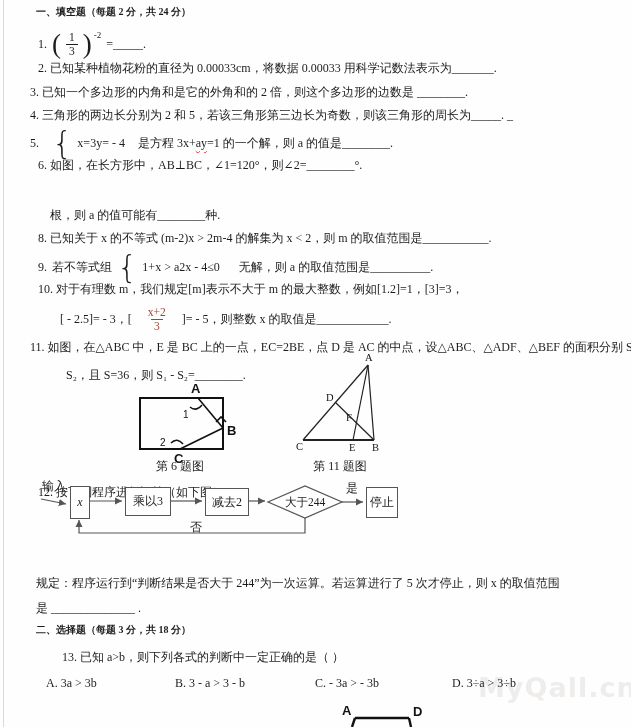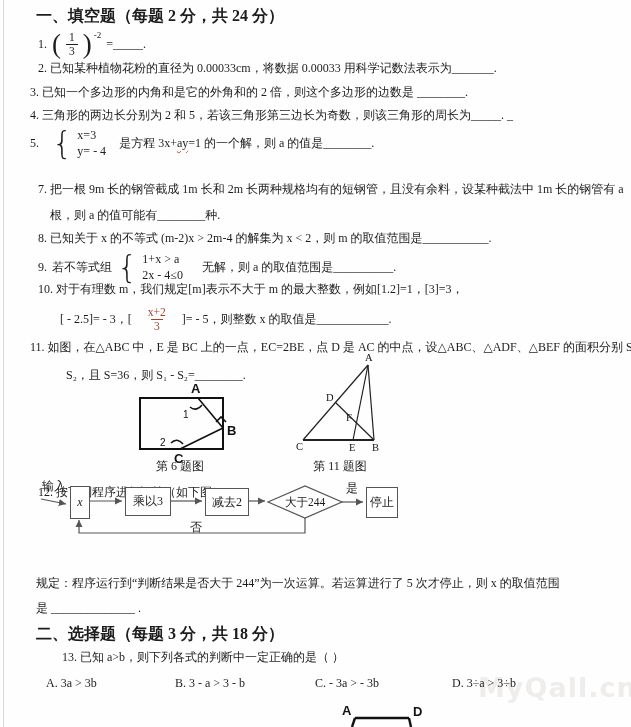--- a/index.html
+++ b/index.html
@@ -1,22 +1,22 @@
 <!DOCTYPE html>
 <html><head>
 <meta charset="utf-8">
 <style>
   html,body{margin:0;padding:0;background:#ffffff;}
   .page{position:relative;width:631px;height:727px;background:#fefefe;overflow:hidden;
         font-family:"Liberation Serif","DejaVu Serif",serif;color:#1c1c1c;}
   .t{position:absolute;font-size:12px;white-space:nowrap;line-height:1.25;}
-  .hd{font-weight:bold;font-size:16px;}
+  .hd{font-weight:bold;font-size:10px;}
   .row{display:flex;align-items:center;gap:5px;}
   .brace{font-size:32px;font-weight:300;line-height:1;font-family:"DejaVu Sans",sans-serif;color:#1c1c1c;}
-  .sys{display:flex;flex-direction:column;font-size:12px;line-height:1.35;}
+  .sys{display:flex;flex-direction:row;font-size:12px;line-height:1.35;}
   .paren{font-size:27px;line-height:1;font-weight:300;}
   .frac{display:inline-flex;flex-direction:column;align-items:center;line-height:1.1;font-size:11.5px;}
   .frac .den{border-top:1px solid currentColor;padding:0 3px;}
   sup.e{font-size:9px;vertical-align:super;}
   .wavy{text-decoration:underline;text-decoration-style:wavy;text-decoration-color:#d43c2e;
         text-decoration-thickness:1px;text-underline-offset:2px;}
   .redfrac{color:#a04434;}
   .fig{position:absolute;}
   .fig text{font-family:"Liberation Sans",sans-serif;fill:#111;}
   .fig .lbl{font-size:13px;font-weight:bold;}
@@ -62,21 +62,21 @@
   <div class="t row" style="left:30px;top:124px;height:38px;">
     <span>5.</span>
     <span class="brace" style="margin-left:8px;">{</span>
     <span class="sys">
       <span>x=3</span>
       <span>y= - 4</span>
     </span>
     <span style="margin-left:8px;"><span>是方程 3x+</span><span class="wavy">ay</span><span>=1 的一个解，则 a 的值是________.</span></span>
   </div>
 
-  <div class="t" style="left:38px;top:182px;">7.  把一根 9m 长的钢管截成 1m 长和 2m 长两种规格均有的短钢管，且没有余料，设某种截法中 1m 长的钢管有 a</div>
+  <div class="t" style="left:38px;top:158px;">6.  如图，在长方形中，AB⊥BC，∠1=120°，则∠2=________°.</div>
   <div class="t" style="left:50px;top:208px;">根，则 a 的值可能有________种.</div>
   <div class="t" style="left:38px;top:231px;">8.  已知关于 x 的不等式 (m-2)x &gt; 2m-4 的解集为 x &lt; 2，则 m 的取值范围是___________.</div>
 
   <div class="t row" style="left:38px;top:249px;height:36px;">
     <span>9.</span>
     <span>若不等式组</span>
     <span class="brace">{</span>
     <span class="sys">
       <span>1+x &gt; a</span>
       <span>2x - 4≤0</span>

